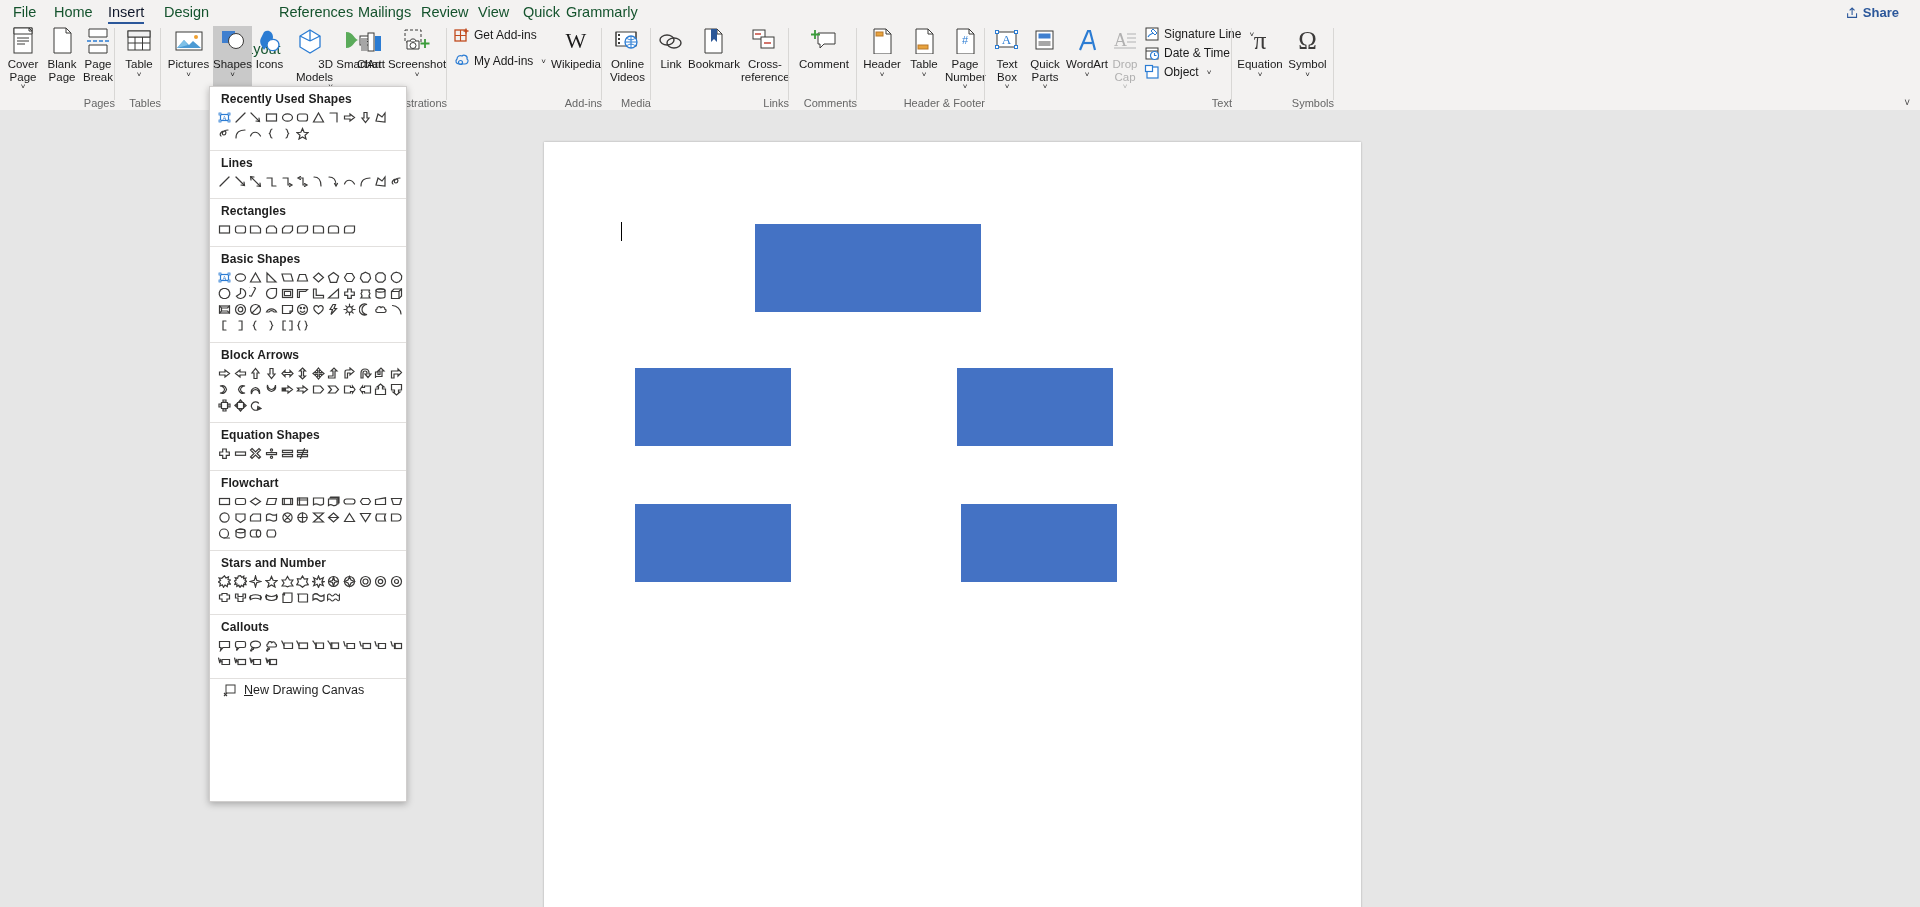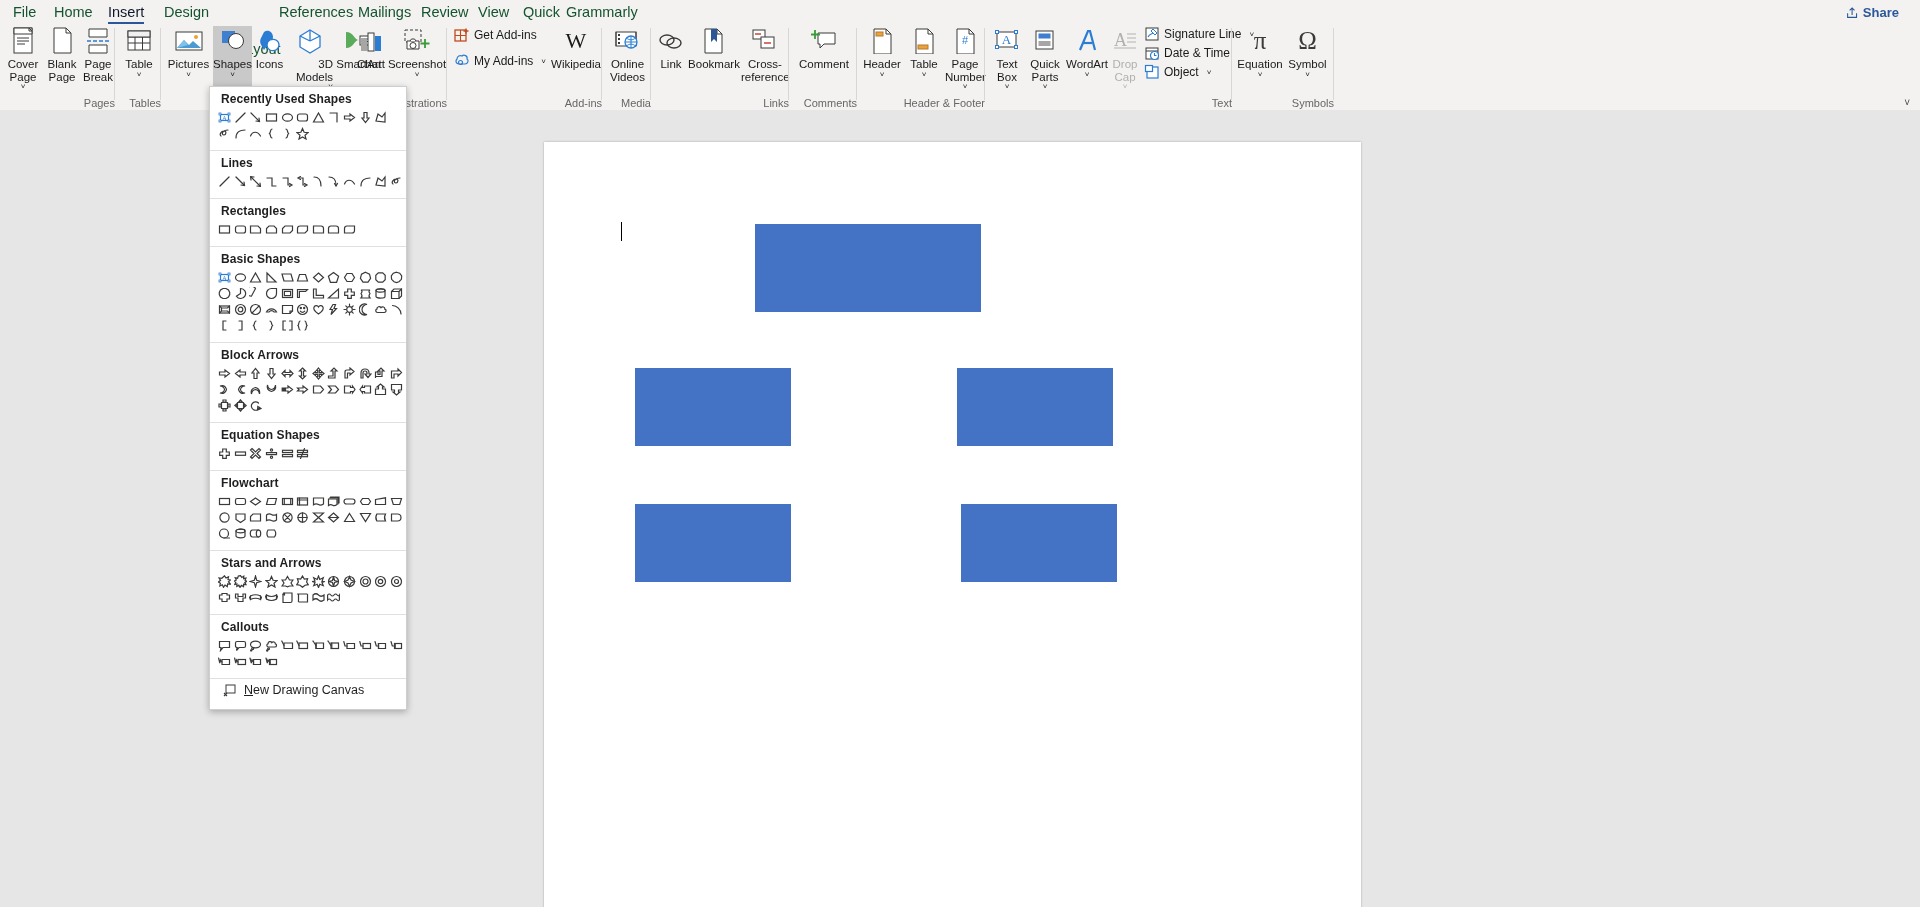--- a/index.html
+++ b/index.html
@@ -53,21 +53,21 @@
   
   #docarea { position:absolute; left:0; top:110px; width:1920px; height:797px; background:#e6e6e6; overflow:hidden; }
   #page {
     position:absolute; left:544px; top:32px; width:817px; height:800px;
     background:#ffffff; box-shadow:0 0 2px rgba(0,0,0,.28);
   }
   .shape { position:absolute; background:#4472c4; }
   #caret { position:absolute; width:1.4px; background:#000; }
   
   #shapes-panel {
-    position:absolute; left:209px; top:86px; width:198px; height:624px;
+    position:absolute; left:209px; top:86px; width:198px; height:716px;
     background:#ffffff; border:1px solid #d0cecd;
     box-shadow:0 2px 7px rgba(0,0,0,.28);
     z-index:50; overflow:hidden;
   }
   .sec-title {
     font-size:12px; font-weight:bold; color:#1f1f1f;
     padding:5px 0 3px 11px; letter-spacing:.1px;
   }
   .sec-rows { padding:0 0 6px 7px; }
   .srow { display:flex; height:16px; align-items:center; }
@@ -1298,21 +1298,21 @@
           </svg>
         </div>
         <div class="sh">
           <svg width="13" height="13" viewBox="0 0 13 13" stroke="#3b3a39" stroke-width="1.2" fill="none" stroke-linecap="round">
             <path d="M3 3 L9.5 3 Q12 6.5 9.5 10 L3 10 Q0.8 6.5 3 3 Z"></path>
           </svg>
         </div>
       </div>
     </div>
     <div class="sec-div"></div>
-    <div class="sec-title">Stars and Arrows</div>
+    <div class="sec-title">Stars and Number</div>
     <div class="sec-rows">
       <div class="srow">
         <div class="sh">
           <svg width="13" height="13" viewBox="0 0 13 13" stroke="#3b3a39" stroke-width="1.2" fill="none" stroke-linecap="round">
             <path d="M6.5 0.8 L8 3 L10.5 1.8 L10 4.5 L12.5 5 L10.5 6.8 L12.4 9 L9.6 8.8 L9.3 11.6 L7 10 L5.5 12.3 L4.3 9.8 L1.8 11 L2.4 8.3 L0.4 7 L2.6 5.3 L1 3 L3.8 3.3 Z"></path>
           </svg>
         </div>
         <div class="sh">
           <svg width="13" height="13" viewBox="0 0 13 13" stroke="#3b3a39" stroke-width="1.2" fill="none" stroke-linecap="round">
             <path d="M6.5 0.6 L7.8 2.4 L9.8 1.2 L9.6 3.6 L12 3 L11 5.3 L12.8 6.4 L10.8 7.4 L12 9.6 L9.6 9.3 L9.5 11.6 L7.4 10.3 L6 12.4 L4.8 10.2 L2.8 11.4 L3 9 L0.8 9.4 L1.8 7.3 L0.2 6 L2.3 5 L1.2 2.8 L3.6 3.2 L4.3 1 Z"></path>

